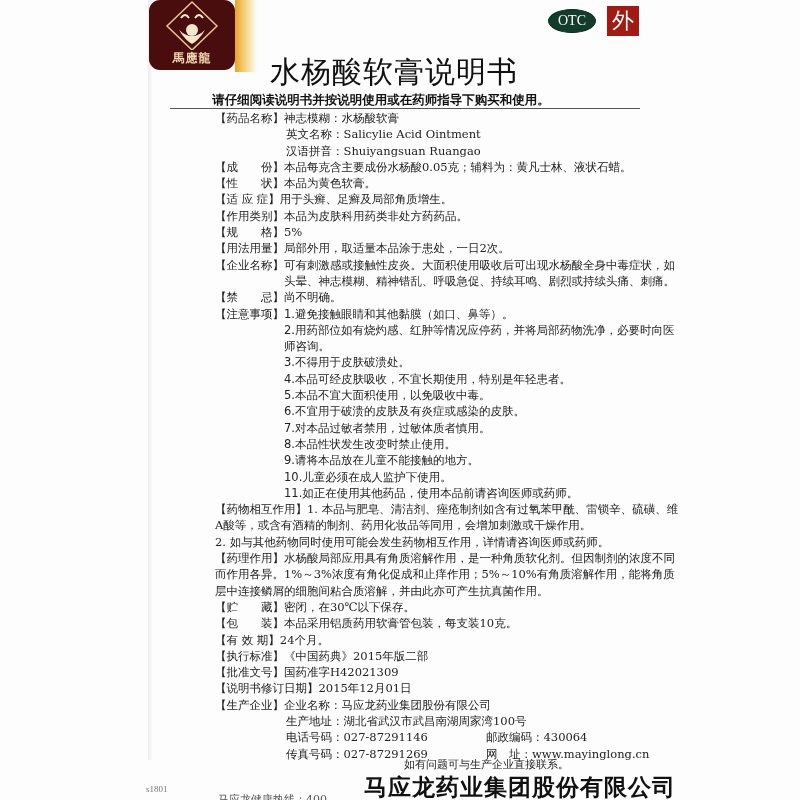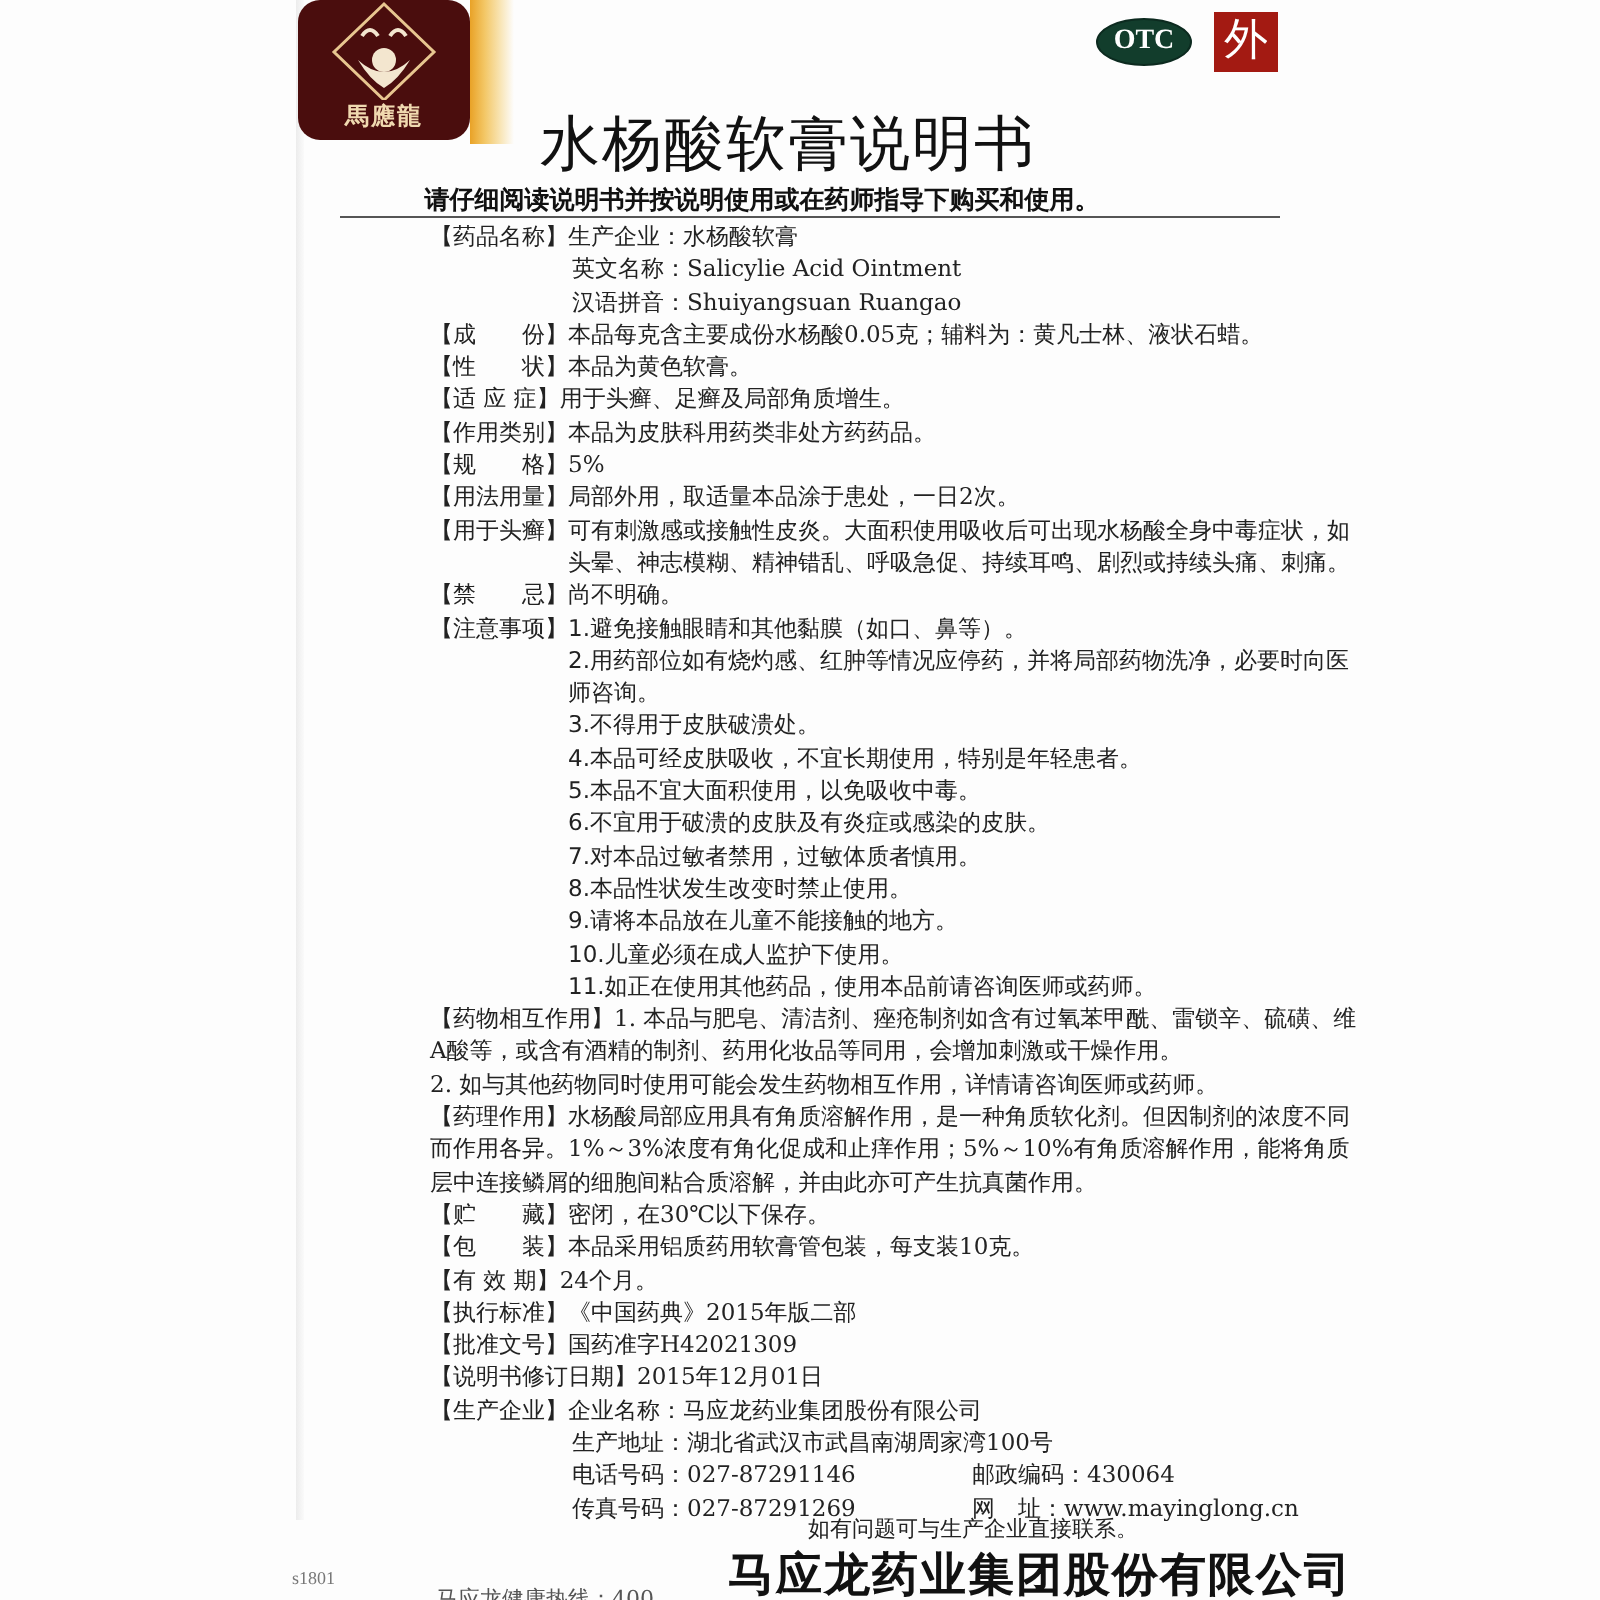--- a/index.html
+++ b/index.html
@@ -24,21 +24,21 @@
   }
   .logo svg { position:absolute; left:10px; top:0; }
   .logo .brand {
     position:absolute; left:0; width:86px; top:50px; text-align:center;
     font-size:12px; color:#f0d9b0; font-family:"DejaVu Sans",sans-serif; font-weight:bold;
     letter-spacing:1px;
   }
   .otc {
     position:absolute; left:548px; top:9px; width:46px; height:22px;
     border-radius:50%; background:#123d2c; color:#fff;
-    font-family:"Liberation Serif",serif; font-size:14px; font-weight:bold;
+    font-family:"Liberation Serif",serif; font-size:14px; font-weight:normal;
     text-align:center; line-height:22px;
     border:1px solid #0c2a1f;
   }
   .wai {
     position:absolute; left:607px; top:6px; width:32px; height:30px;
     background:#a31a12; color:#fff; font-size:22px; text-align:center; line-height:30px;
     font-family:"DejaVu Sans",sans-serif;
   }
   .title {
     position:absolute; left:270px; top:52px; font-size:30px; color:#111;
@@ -101,21 +101,21 @@
 <div class="otc">OTC</div>
 <div class="wai">外</div>
 
 <div class="title">水杨酸软膏说明书</div>
 <div class="subtitle">请仔细阅读说明书并按说明使用或在药师指导下购买和使用。</div>
 <div class="rule"></div>
 
 <div class="content">
   <div class="row">
     <span class="lbl">【药品名称】</span>
-    <span class="val">生产企业：水杨酸软膏</span>
+    <span class="val">神志模糊：水杨酸软膏</span>
   </div>
   <div class="indent">英文名称：Salicylie Acid Ointment</div>
   <div class="indent">汉语拼音：Shuiyangsuan Ruangao</div>
 
   <div class="row">
     <span class="lbl">【成　　份】</span>
     <span class="val">本品每克含主要成份水杨酸0.05克；辅料为：黄凡士林、液状石蜡。</span>
   </div>
   <div class="row">
     <span class="lbl">【性　　状】</span>
@@ -131,21 +131,21 @@
   </div>
   <div class="row">
     <span class="lbl">【规　　格】</span>
     <span class="val">5%</span>
   </div>
   <div class="row">
     <span class="lbl">【用法用量】</span>
     <span class="val">局部外用，取适量本品涂于患处，一日2次。</span>
   </div>
   <div class="row">
-    <span class="lbl">【用于头癣】</span>
+    <span class="lbl">【企业名称】</span>
     <span class="val">可有刺激感或接触性皮炎。大面积使用吸收后可出现水杨酸全身中毒症状，如头晕、神志模糊、精神错乱、呼吸急促、持续耳鸣、剧烈或持续头痛、刺痛。</span>
   </div>
   <div class="row sans">
     <span class="lbl">【禁　　忌】</span>
     <span class="val">尚不明确。</span>
   </div>
 
   <div class="row sans">
     <span class="lbl">【注意事项】</span>
     <div class="val">

